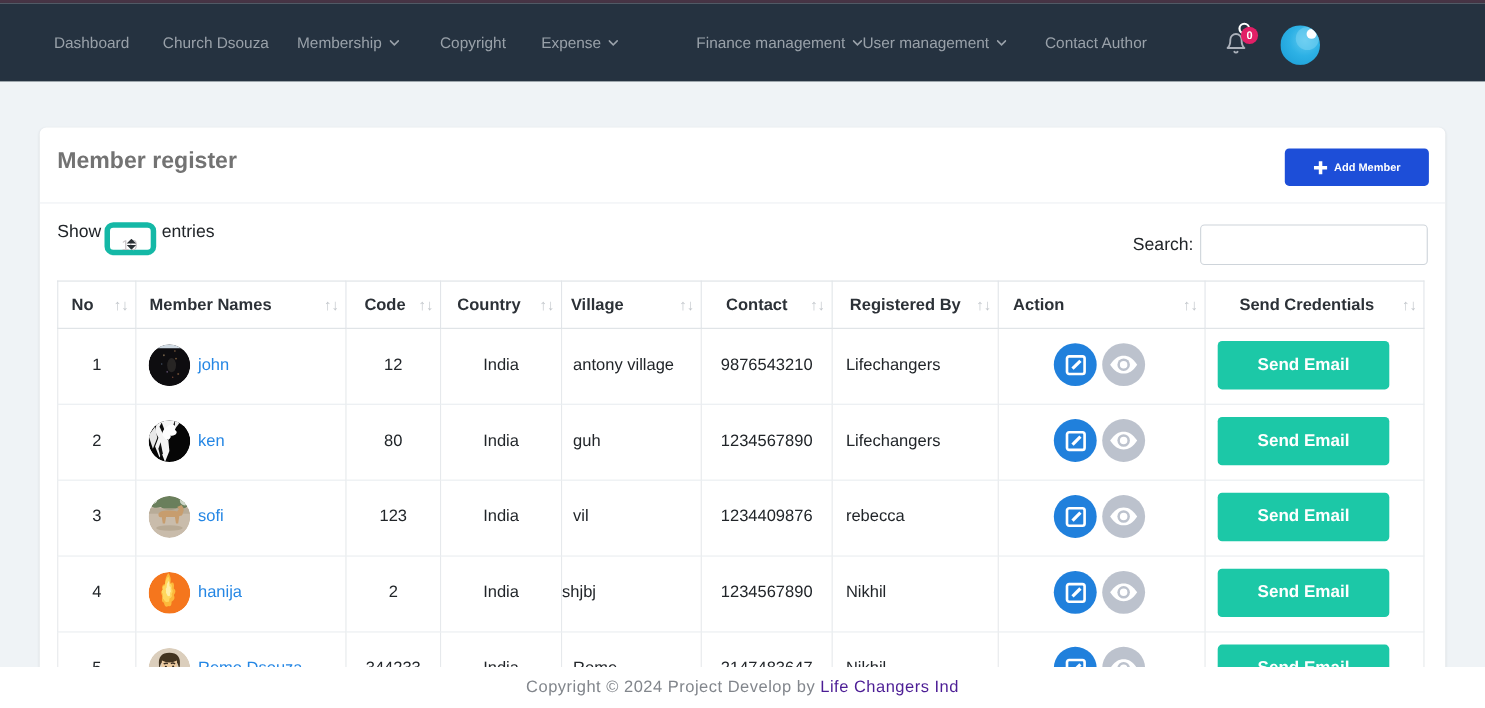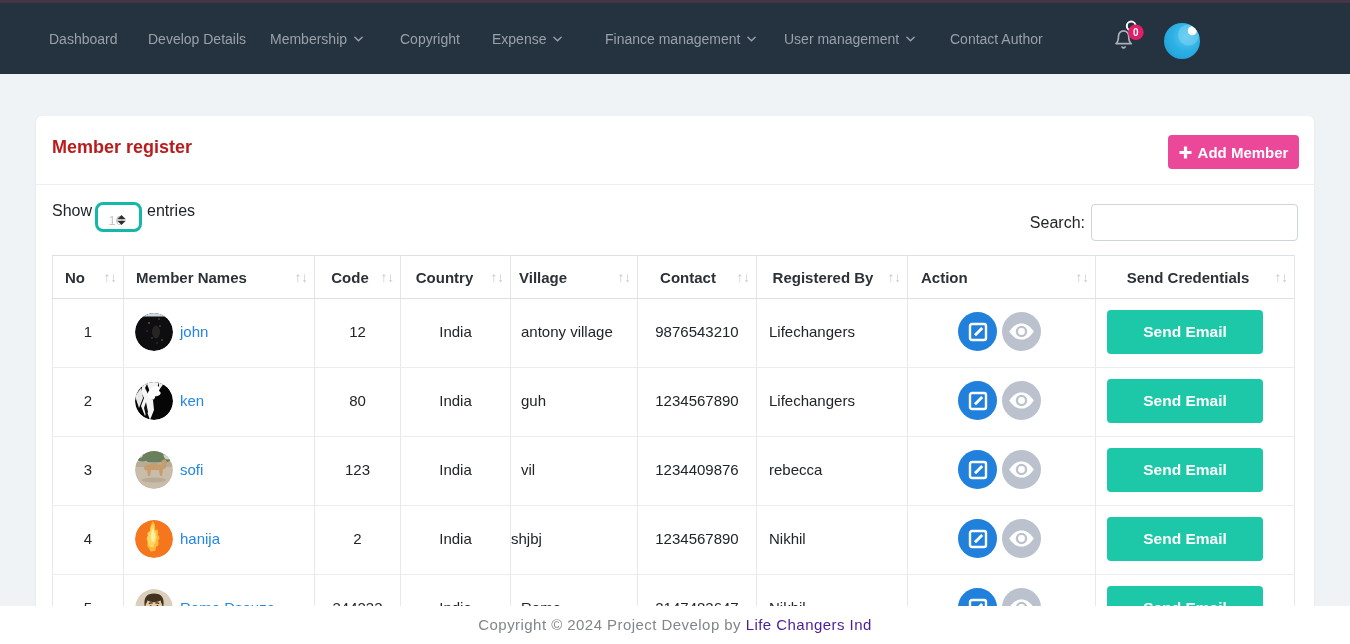--- a/index.html
+++ b/index.html
@@ -9,26 +9,26 @@
 .topstrip { height:3px; background:linear-gradient(#473445 0 55%, #403442 100%); }
 .navbar { height:71px; background:#253240; display:flex; align-items:center; padding-left:48px; position:relative; }
 .navbar .nv { color:#99a1a9; font-size:14px; white-space:nowrap; display:flex; align-items:center; position:absolute; top:50%; transform:translateY(-50%); }
 .caret { display:inline-block; margin-left:7px; width:9px; height:6px; }
 .bellwrap { position:absolute; left:1113px; top:0; width:40px; height:71px; }
 .avatar { position:absolute; left:1164px; top:20px; width:36px; height:36px; }
 .uname { position:absolute; left:1217px; top:0; height:71px; display:flex; align-items:center; color:#eef1f4; font-size:15.5px; }
 
 .card { position:absolute; left:36px; top:116px; width:1278px; height:700px; background:#fff; border-radius:6px; box-shadow:0 1px 2px rgba(56,65,74,.12); }
 .card-head { height:69px; display:flex; align-items:center; justify-content:space-between; padding:0 15px 0 16px; border-bottom:1px solid #edf0f3; }
-.card-title { font-size:18px; font-weight:bold; color:#b91c1c; position:relative; top:-3px; }
-.btn-add { position:relative; top:2px; width:131px; height:34px; background:#ec4899; border-radius:4px; color:#fff; font-weight:bold; font-size:15px; display:flex; align-items:center; justify-content:center; }
+.card-title { font-size:21px; font-weight:bold; color:#737373; position:relative; top:-3px; }
+.btn-add { position:relative; top:2px; width:131px; height:34px; background:#1d4ed8; border-radius:4px; color:#fff; font-weight:bold; font-size:10px; display:flex; align-items:center; justify-content:center; }
 .card-body { padding:19px 16px 0 16px; }
 .ctrl-row { display:flex; align-items:flex-start; justify-content:space-between; height:37px; }
 .show-l { display:flex; align-items:flex-start; font-size:16px; color:#212529; height:29px; margin-top:-2px; }
-.sel { width:47px; height:30px; border:3px solid #14b8a6; border-radius:8px; margin:0 5px 0 3px; position:relative; background:#fff; }
+.sel { width:47px; height:30px; border:5px solid #14b8a6; border-radius:8px; margin:0 5px 0 3px; position:relative; background:#fff; }
 .sel .ten { position:absolute; left:10.5px; top:7.5px; font-size:13px; color:#c9c5c8; }
 .sel .ud { position:absolute; right:13px; top:9.5px; }
 .search-l { display:flex; align-items:center; font-size:16px; color:#212529; }
 .search-l input { width:207px; height:37px; border:1px solid #ced4da; border-radius:4px; margin-left:6px; outline:none; }
 
 table { border-collapse:collapse; table-layout:fixed; width:1242px; margin-top:14px; font-size:15px; color:#212529; }
 th { height:43px; font-size:15px; font-weight:bold; color:#2c3137; border:1px solid #e2e5e9; border-top:1px solid #dde1e5; border-bottom:1px solid #dde1e5; position:relative; }
 td { height:69px; border-left:1px solid #e6e9ec; border-right:1px solid #e6e9ec; border-bottom:1px solid #e9edf0; vertical-align:middle; padding-bottom:3px; }
 .sort { position:absolute; right:6px; top:50%; transform:translateY(-50%); color:#c2c6cb; font-size:13.5px; font-weight:normal; letter-spacing:0; }
 .tc { text-align:center; }
@@ -44,29 +44,29 @@
 .btn-send { width:156px; height:44px; background:#1cc8a7; border-radius:4px; color:#fff; font-weight:bold; font-size:15.5px; display:flex; align-items:center; justify-content:center; margin:0 auto; position:relative; left:-10px; }
 
 .footer { position:fixed; left:0; bottom:0; width:1350px; height:38px; background:#fff; z-index:50; text-align:center; font-size:15px; letter-spacing:.45px; color:#82868c; padding-top:10px; }
 .footer a { color:#4c1d95; }
 </style>
 </head>
 <body>
 <div class="topstrip"></div>
 <div class="navbar">
   <a class="nv" style="left:49px">Dashboard</a>
-  <a class="nv" style="left:148px">Develop Details</a>
+  <a class="nv" style="left:148px">Church Dsouza</a>
   <a class="nv" style="left:270px">Membership <svg class="caret" viewBox="0 0 10 6">
         <path d="M1 1l4 4 4-4" fill="none" stroke="#99a1a9" stroke-width="1.6" stroke-linecap="round"></path>
       </svg></a>
   <a class="nv" style="left:400px">Copyright</a>
   <a class="nv" style="left:492px">Expense <svg class="caret" viewBox="0 0 10 6">
         <path d="M1 1l4 4 4-4" fill="none" stroke="#99a1a9" stroke-width="1.6" stroke-linecap="round"></path>
       </svg></a>
-  <a class="nv" style="left:605px">Finance management <svg class="caret" viewBox="0 0 10 6">
+  <a class="nv" style="left:633px">Finance management <svg class="caret" viewBox="0 0 10 6">
         <path d="M1 1l4 4 4-4" fill="none" stroke="#99a1a9" stroke-width="1.6" stroke-linecap="round"></path>
       </svg></a>
   <a class="nv" style="left:784px">User management <svg class="caret" viewBox="0 0 10 6">
         <path d="M1 1l4 4 4-4" fill="none" stroke="#99a1a9" stroke-width="1.6" stroke-linecap="round"></path>
       </svg></a>
   <a class="nv" style="left:950px">Contact Author</a>
   <div class="bellwrap">
     <svg width="40" height="71" viewBox="0 0 40 71">
       <g transform="translate(0.4,26.2) scale(0.85)" fill="none" stroke="#abb1ba" stroke-width="2" stroke-linecap="round" stroke-linejoin="round">
         <path d="M18 8a6 6 0 00-12 0c0 7-3 9-3 9h18s-3-2-3-9"></path>

